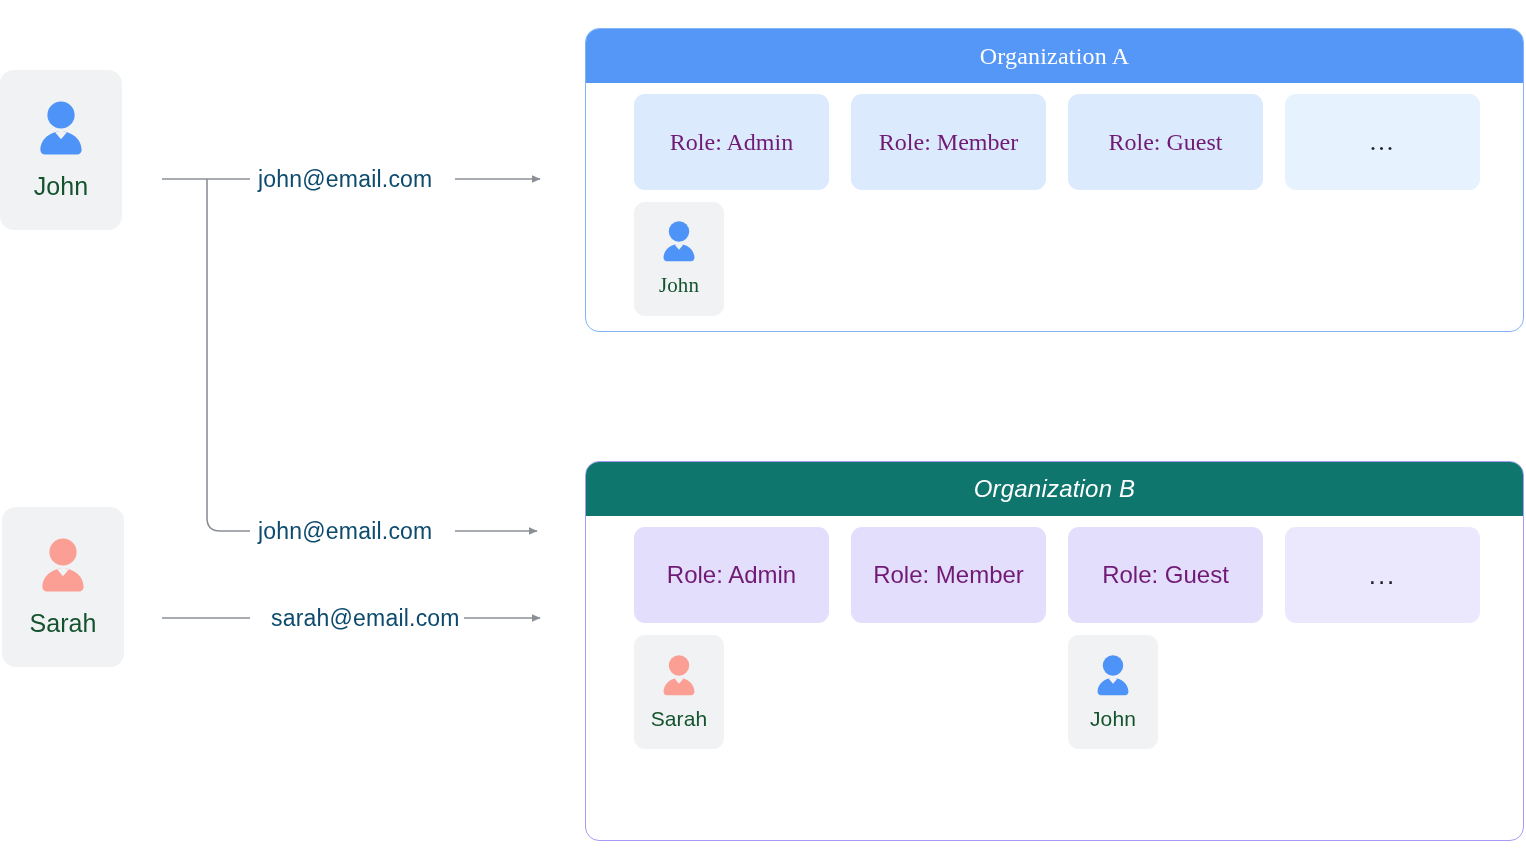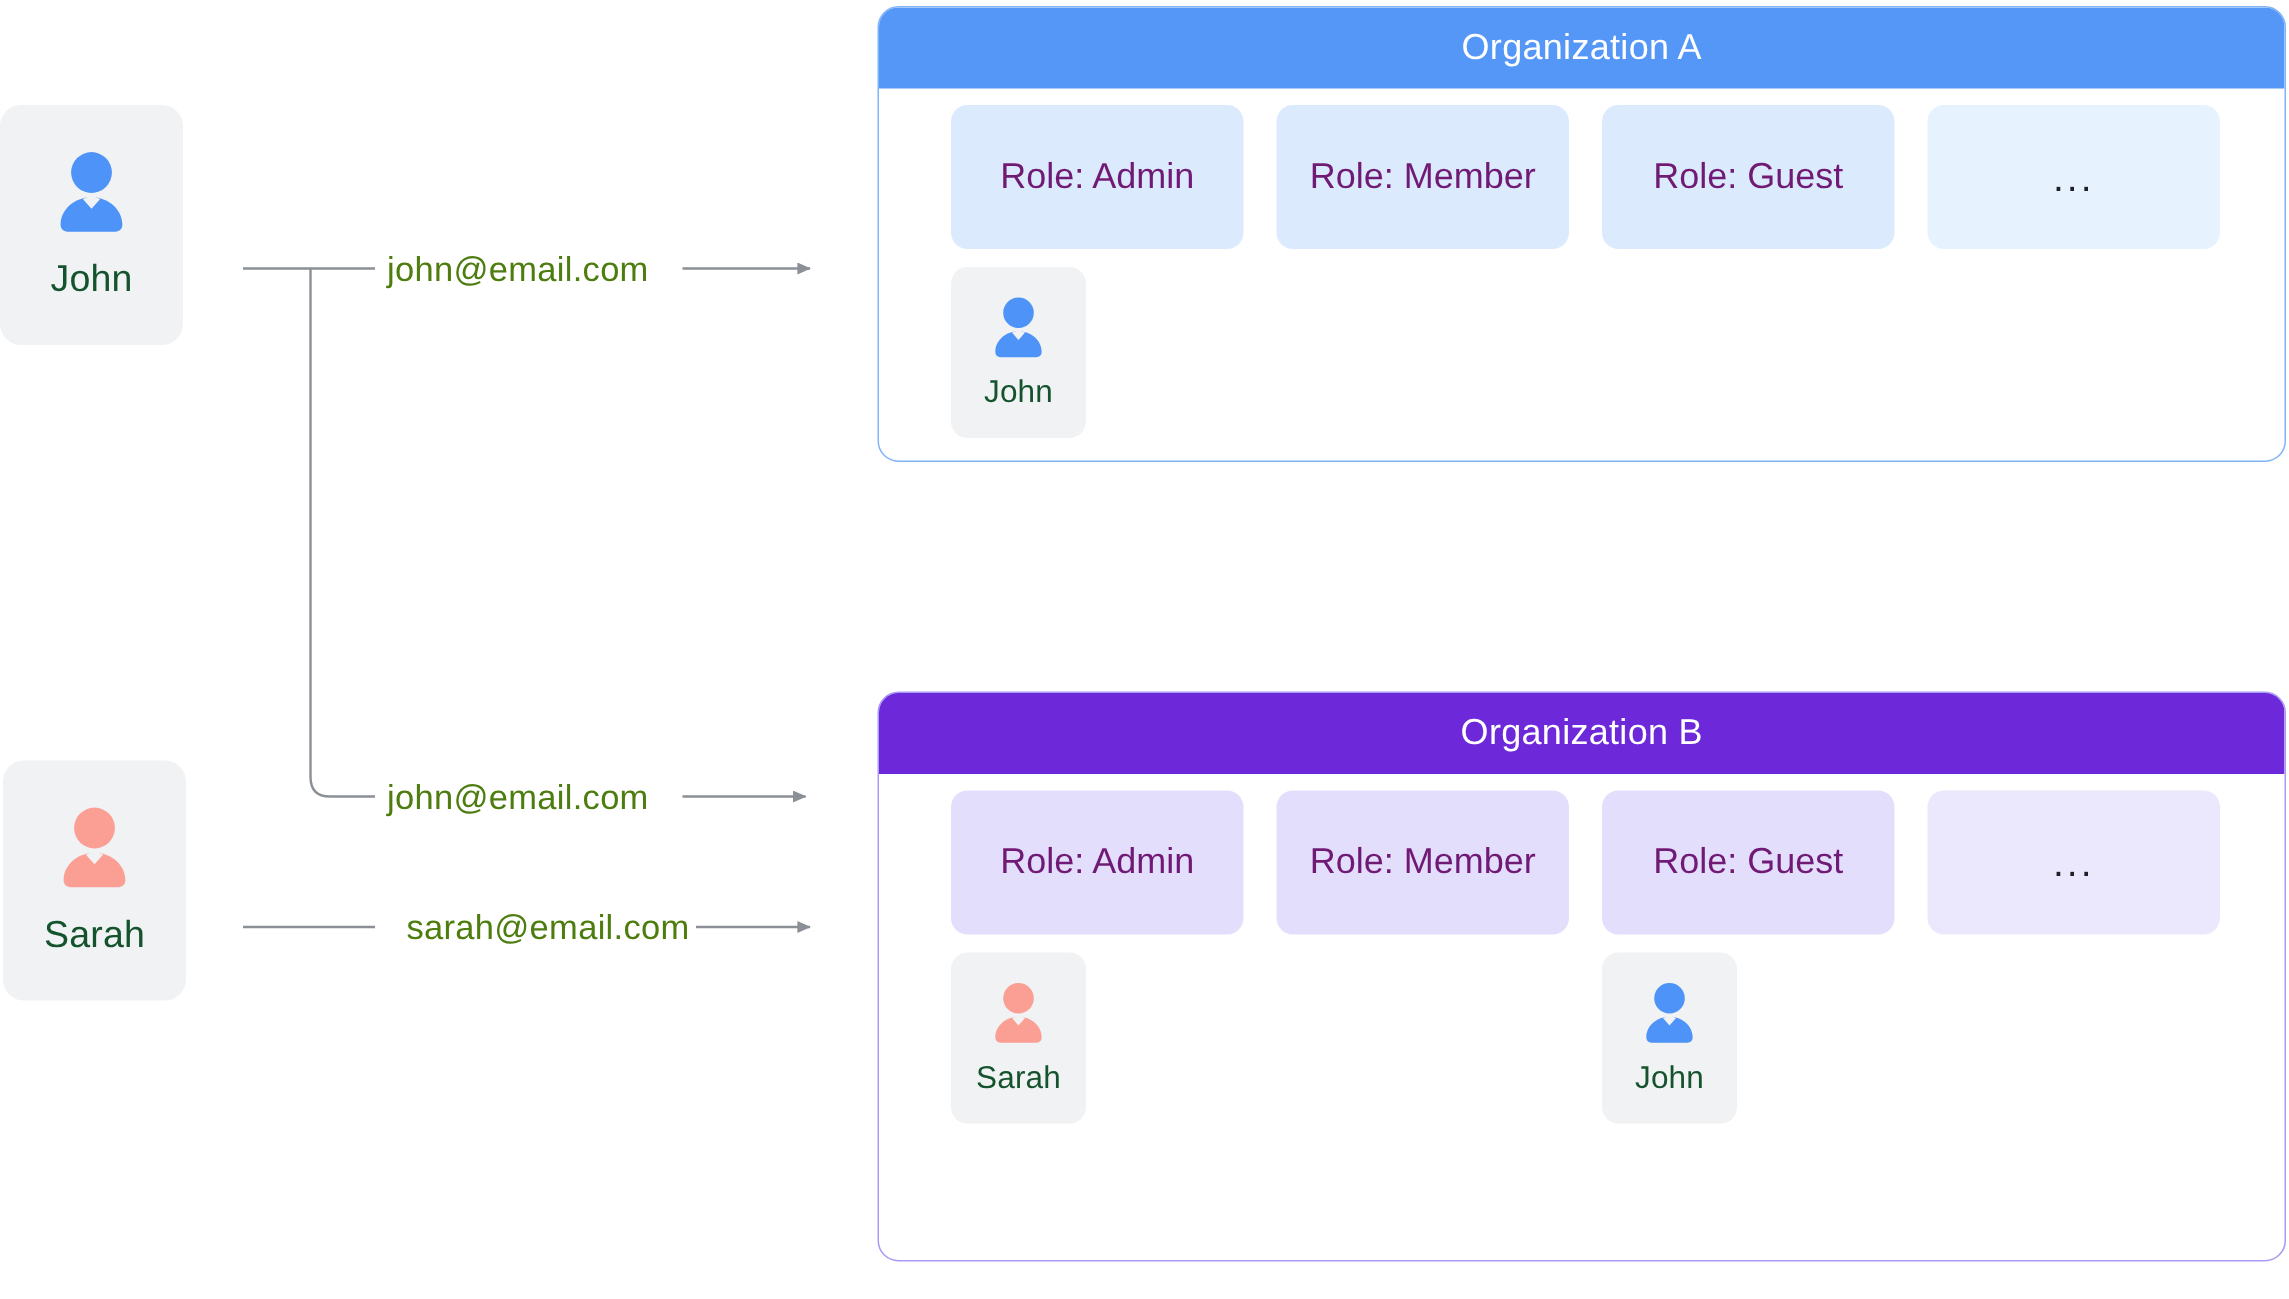--- a/index.html
+++ b/index.html
@@ -66,21 +66,21 @@
   #connectors {
     position: absolute;
     left: 0;
     top: 0;
     width: 1526px;
     height: 866px;
     pointer-events: none;
   }
   .edge-label {
     position: absolute;
-    color: #4d7c0f;
+    color: #0c4a6e;
     font-size: 23px;
     white-space: nowrap;
     letter-spacing: 0.2px;
   }
 
   
   .org-panel {
     position: absolute;
     left: 585px;
     width: 939px;
@@ -129,28 +129,28 @@
 
   .member-row {
     position: absolute;
     left: 48px;
     top: 119px;
     width: 860px;
     height: 120px;
   }
 
   
-  #org-a { top: 4px; height: 304px; border-color: #81b4f7; }
+  #org-a { top: 28px; height: 304px; border-color: #81b4f7; font-family: Liberation Serif, serif; }
   #org-a .org-header { background: #5497f7; }
   #org-a .role-chip { background: #dbeafc; }
   #org-a .role-chip.ellipsis { background: #e6f2fd; }
 
   
   #org-b { top: 461px; height: 380px; border-color: #a79bf5; }
-  #org-b .org-header { background: #6d28d9; }
+  #org-b .org-header { background: #0f766e; font-style: italic; }
   #org-b .role-chip { background: #e3defb; }
   #org-b .role-chip.ellipsis { background: #ebe7fd; }
 </style>
 </head>
 <body>
 
 <div id="canvas">
 
   <svg id="connectors" viewBox="0 0 1526 866" width="1526" height="866">
     <defs>

